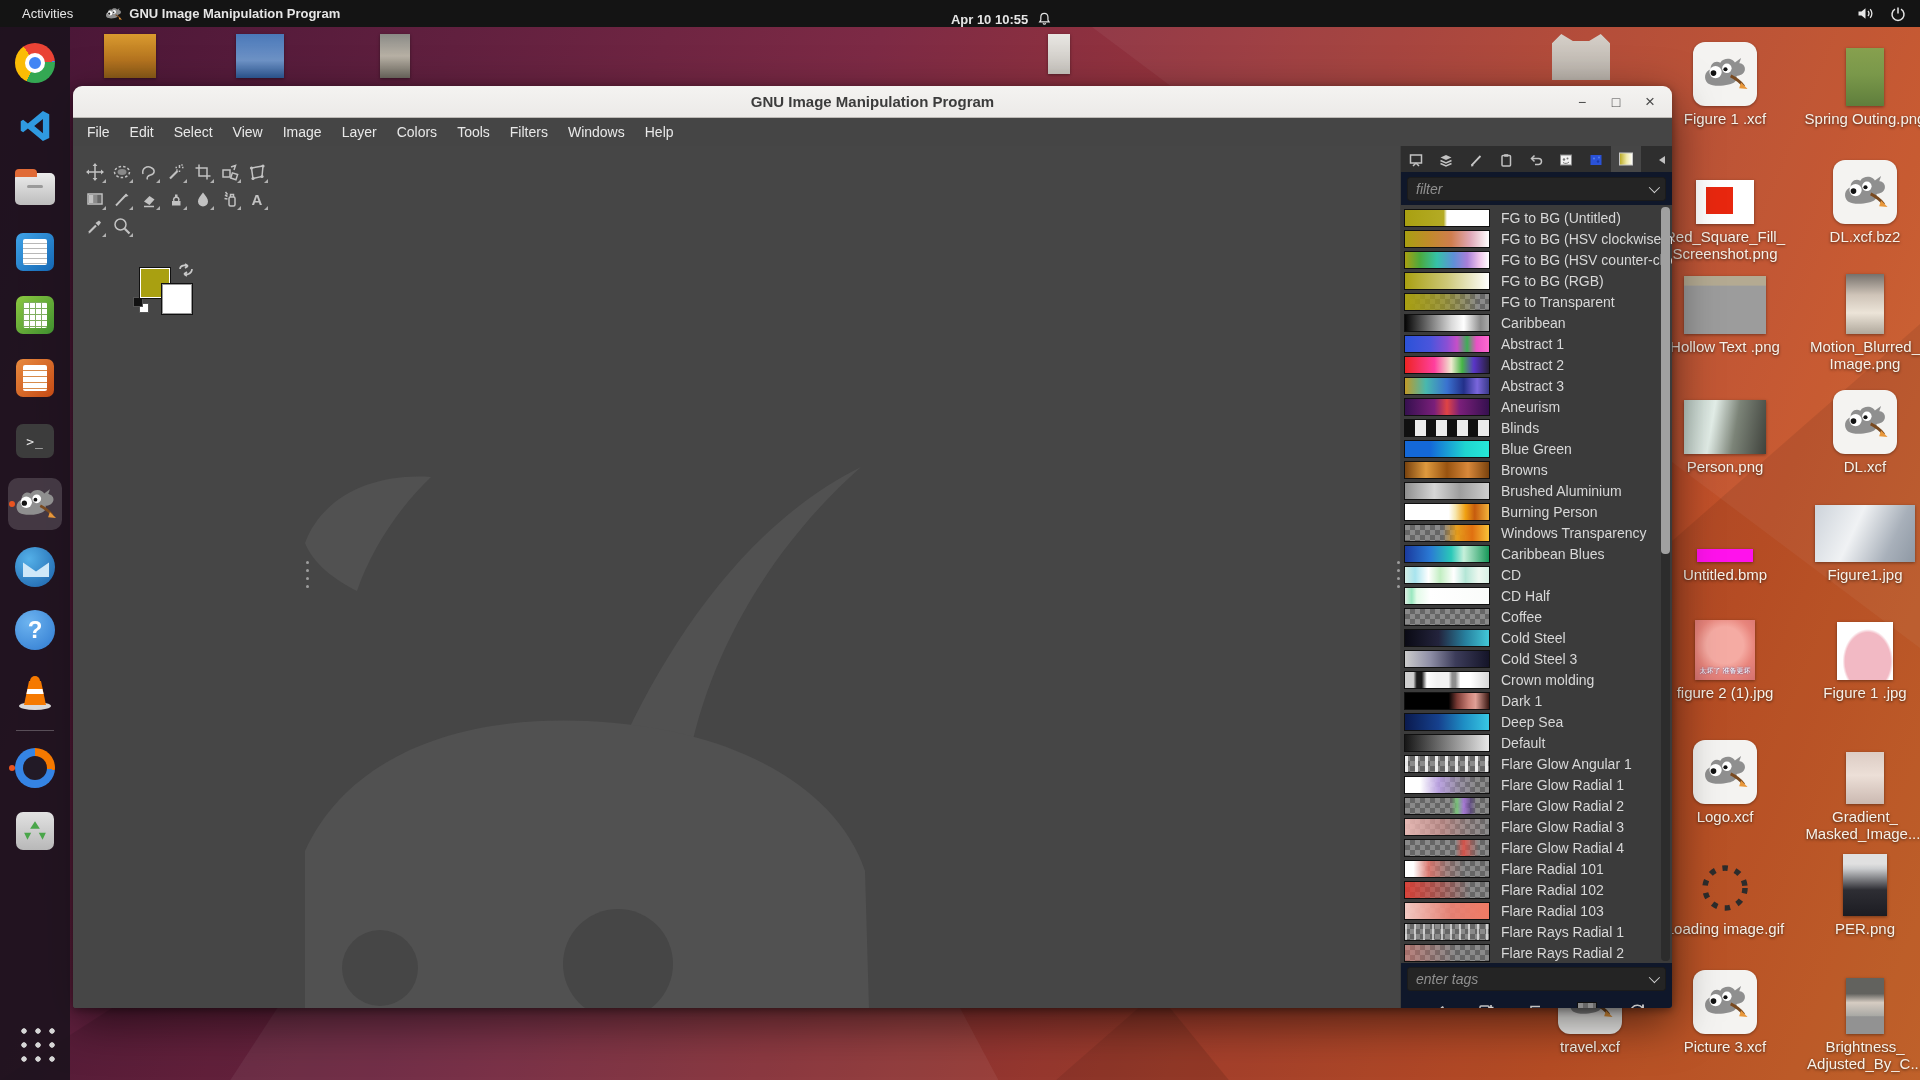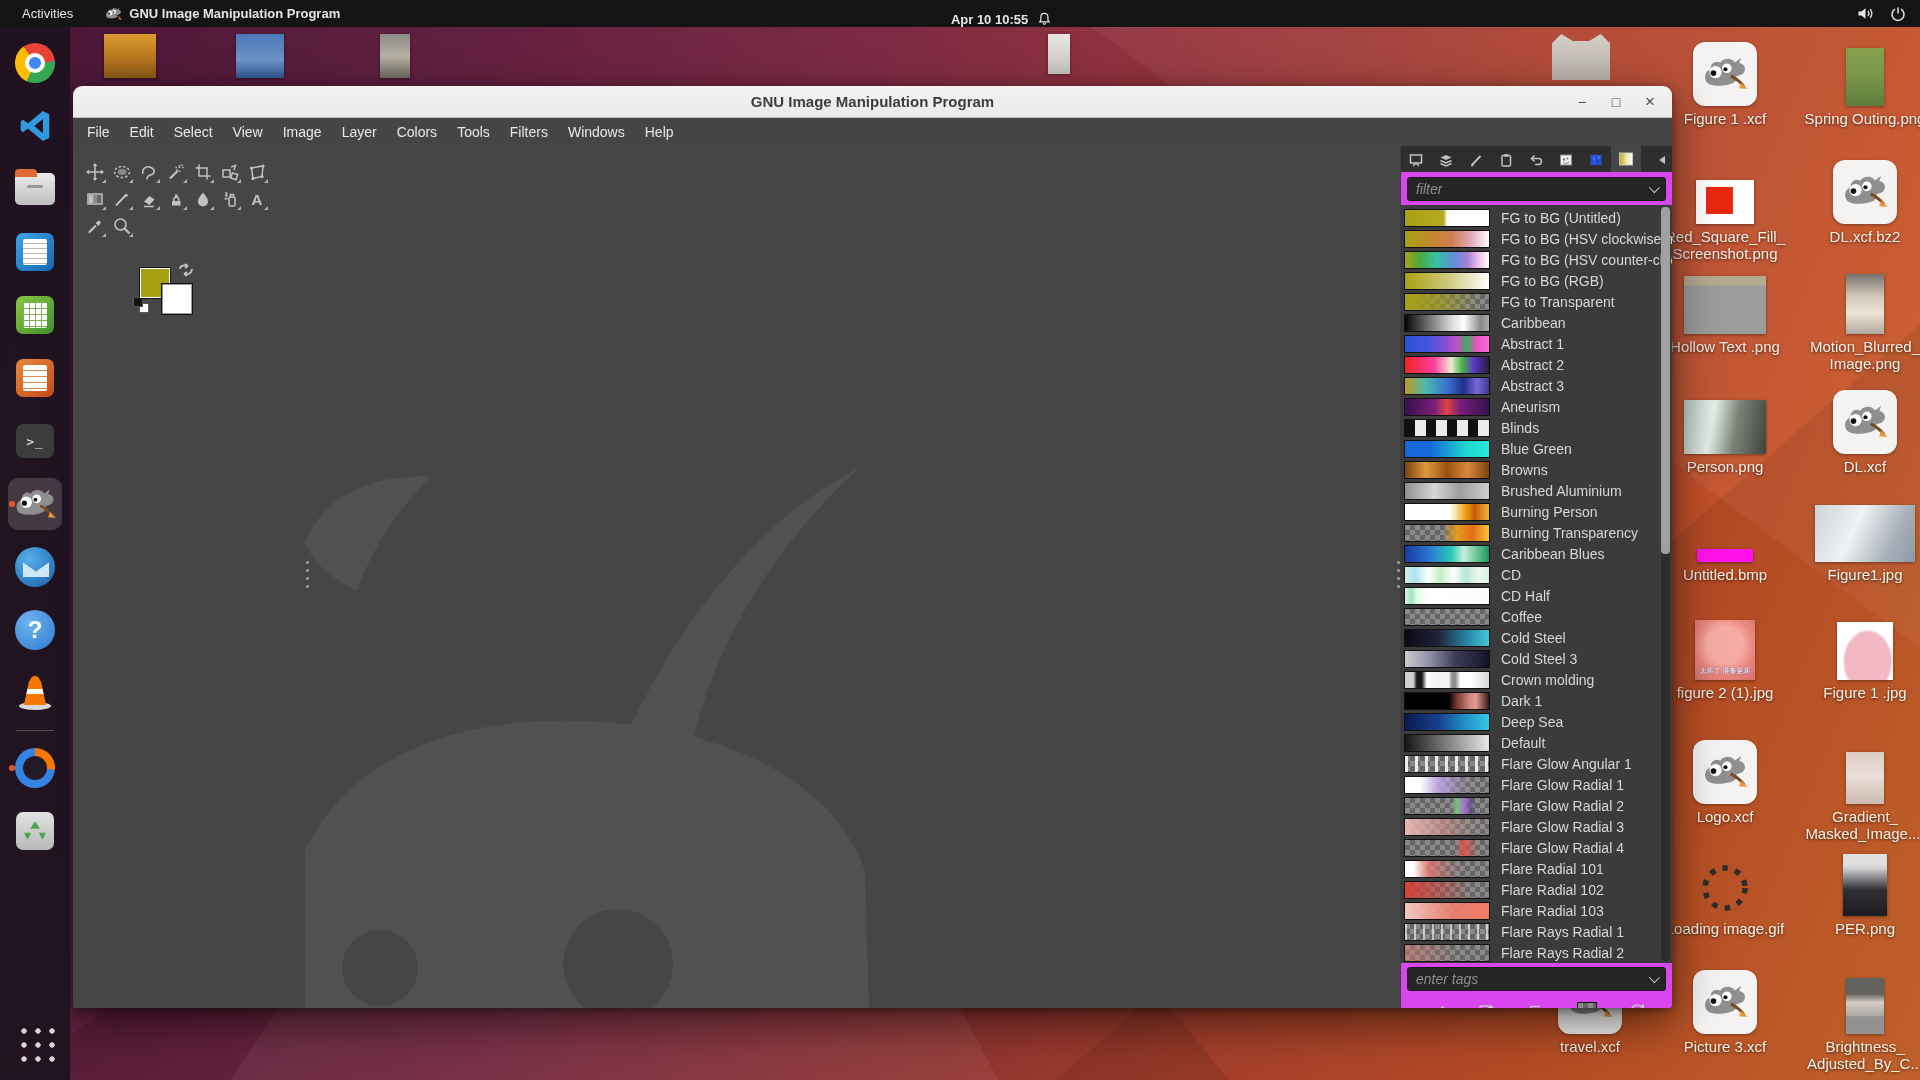--- a/index.html
+++ b/index.html
@@ -91,21 +91,21 @@
   .resetsw .w{position:absolute;left:6px;top:6px;width:10px;height:10px;background:#fff;border:1px solid #555}
 
   
   .canvas{flex:1;position:relative;background:#464646;overflow:hidden}
   .handle{position:absolute;top:409px;width:10px;height:38px;display:flex;flex-direction:column;align-items:center;justify-content:center;gap:5px;z-index:3}
   .handle i{width:3px;height:3px;border-radius:50%;background:#9e9e9e}
   .handle.left{left:-3px}.handle.right{right:-3px}
   .wilbermark{position:absolute;left:0;bottom:18px}
 
   
-  .rightdock{width:272px;flex:0 0 272px;background:#d946ef;border-left:1px solid #3d3d3d;display:flex;flex-direction:column}
+  .rightdock{width:272px;flex:0 0 272px;background:#0f172a;border-left:1px solid #3d3d3d;display:flex;flex-direction:column}
   .tabbar{height:26px;background:#2e2e2e;display:flex;align-items:flex-end;flex:0 0 26px}
   .dtab{width:30px;height:24px;display:flex;align-items:center;justify-content:center}
   .dtab.active{background:#464646;height:26px}
   .tab-spacer{flex:1}
   .panel-menu{width:20px;height:24px;display:flex;align-items:center;justify-content:center}
   .tri-left{width:0;height:0;border-top:4px solid transparent;border-bottom:4px solid transparent;border-right:6px solid #c0c0c0}
   .filterrow{margin:5px 6px 4px 6px;height:24px;background:#242424;border:1px solid #1b1b1b;border-radius:3px;
     display:flex;align-items:center;padding:0 8px;flex:0 0 24px}
   .filterrow .ph,.tagrow .ph{font-style:italic;color:#8f8f8f;font-size:14px}
   .chev{margin-left:auto;width:8px;height:8px;border-right:1.8px solid #cfcfcf;border-bottom:1.8px solid #cfcfcf;transform:rotate(45deg) translateY(-2px)}
@@ -632,21 +632,21 @@
               <span class="gname">Brushed Aluminium</span>
             </div>
             <div class="grow">
               <span class="gsw" style="background: linear-gradient(90deg, rgb(255, 255, 255) 0%, rgb(255, 255, 255) 52%, rgb(246, 230, 174) 60%, rgb(240, 160, 18) 72%, rgb(198, 92, 14) 83%, rgb(242, 178, 58));"></span>
               <span class="gname">Burning Person</span>
             </div>
             <div class="grow">
               <span class="gsw checker">
                 <span class="ovl" style="background: linear-gradient(90deg, rgba(255, 255, 255, 0) 0%, rgba(255, 255, 255, 0) 45%, rgba(240, 160, 18, 0.9) 62%, rgb(224, 112, 16) 80%, rgb(248, 194, 56));"></span>
               </span>
-              <span class="gname">Burning Transparency</span>
+              <span class="gname">Windows Transparency</span>
             </div>
             <div class="grow">
               <span class="gsw" style="background: linear-gradient(90deg, rgb(26, 58, 158), rgb(42, 122, 212) 30%, rgb(42, 200, 184) 55%, rgb(198, 240, 218) 70%, rgb(24, 152, 90));"></span>
               <span class="gname">Caribbean Blues</span>
             </div>
             <div class="grow">
               <span class="gsw" style="background: linear-gradient(90deg, rgb(212, 238, 230), rgb(168, 228, 238) 12%, rgb(255, 255, 255) 28%, rgb(194, 238, 194) 42%, rgb(255, 255, 255) 58%, rgb(180, 230, 214) 72%, rgb(238, 248, 240) 88%, rgb(216, 240, 228));"></span>
               <span class="gname">CD</span>
             </div>
             <div class="grow">

